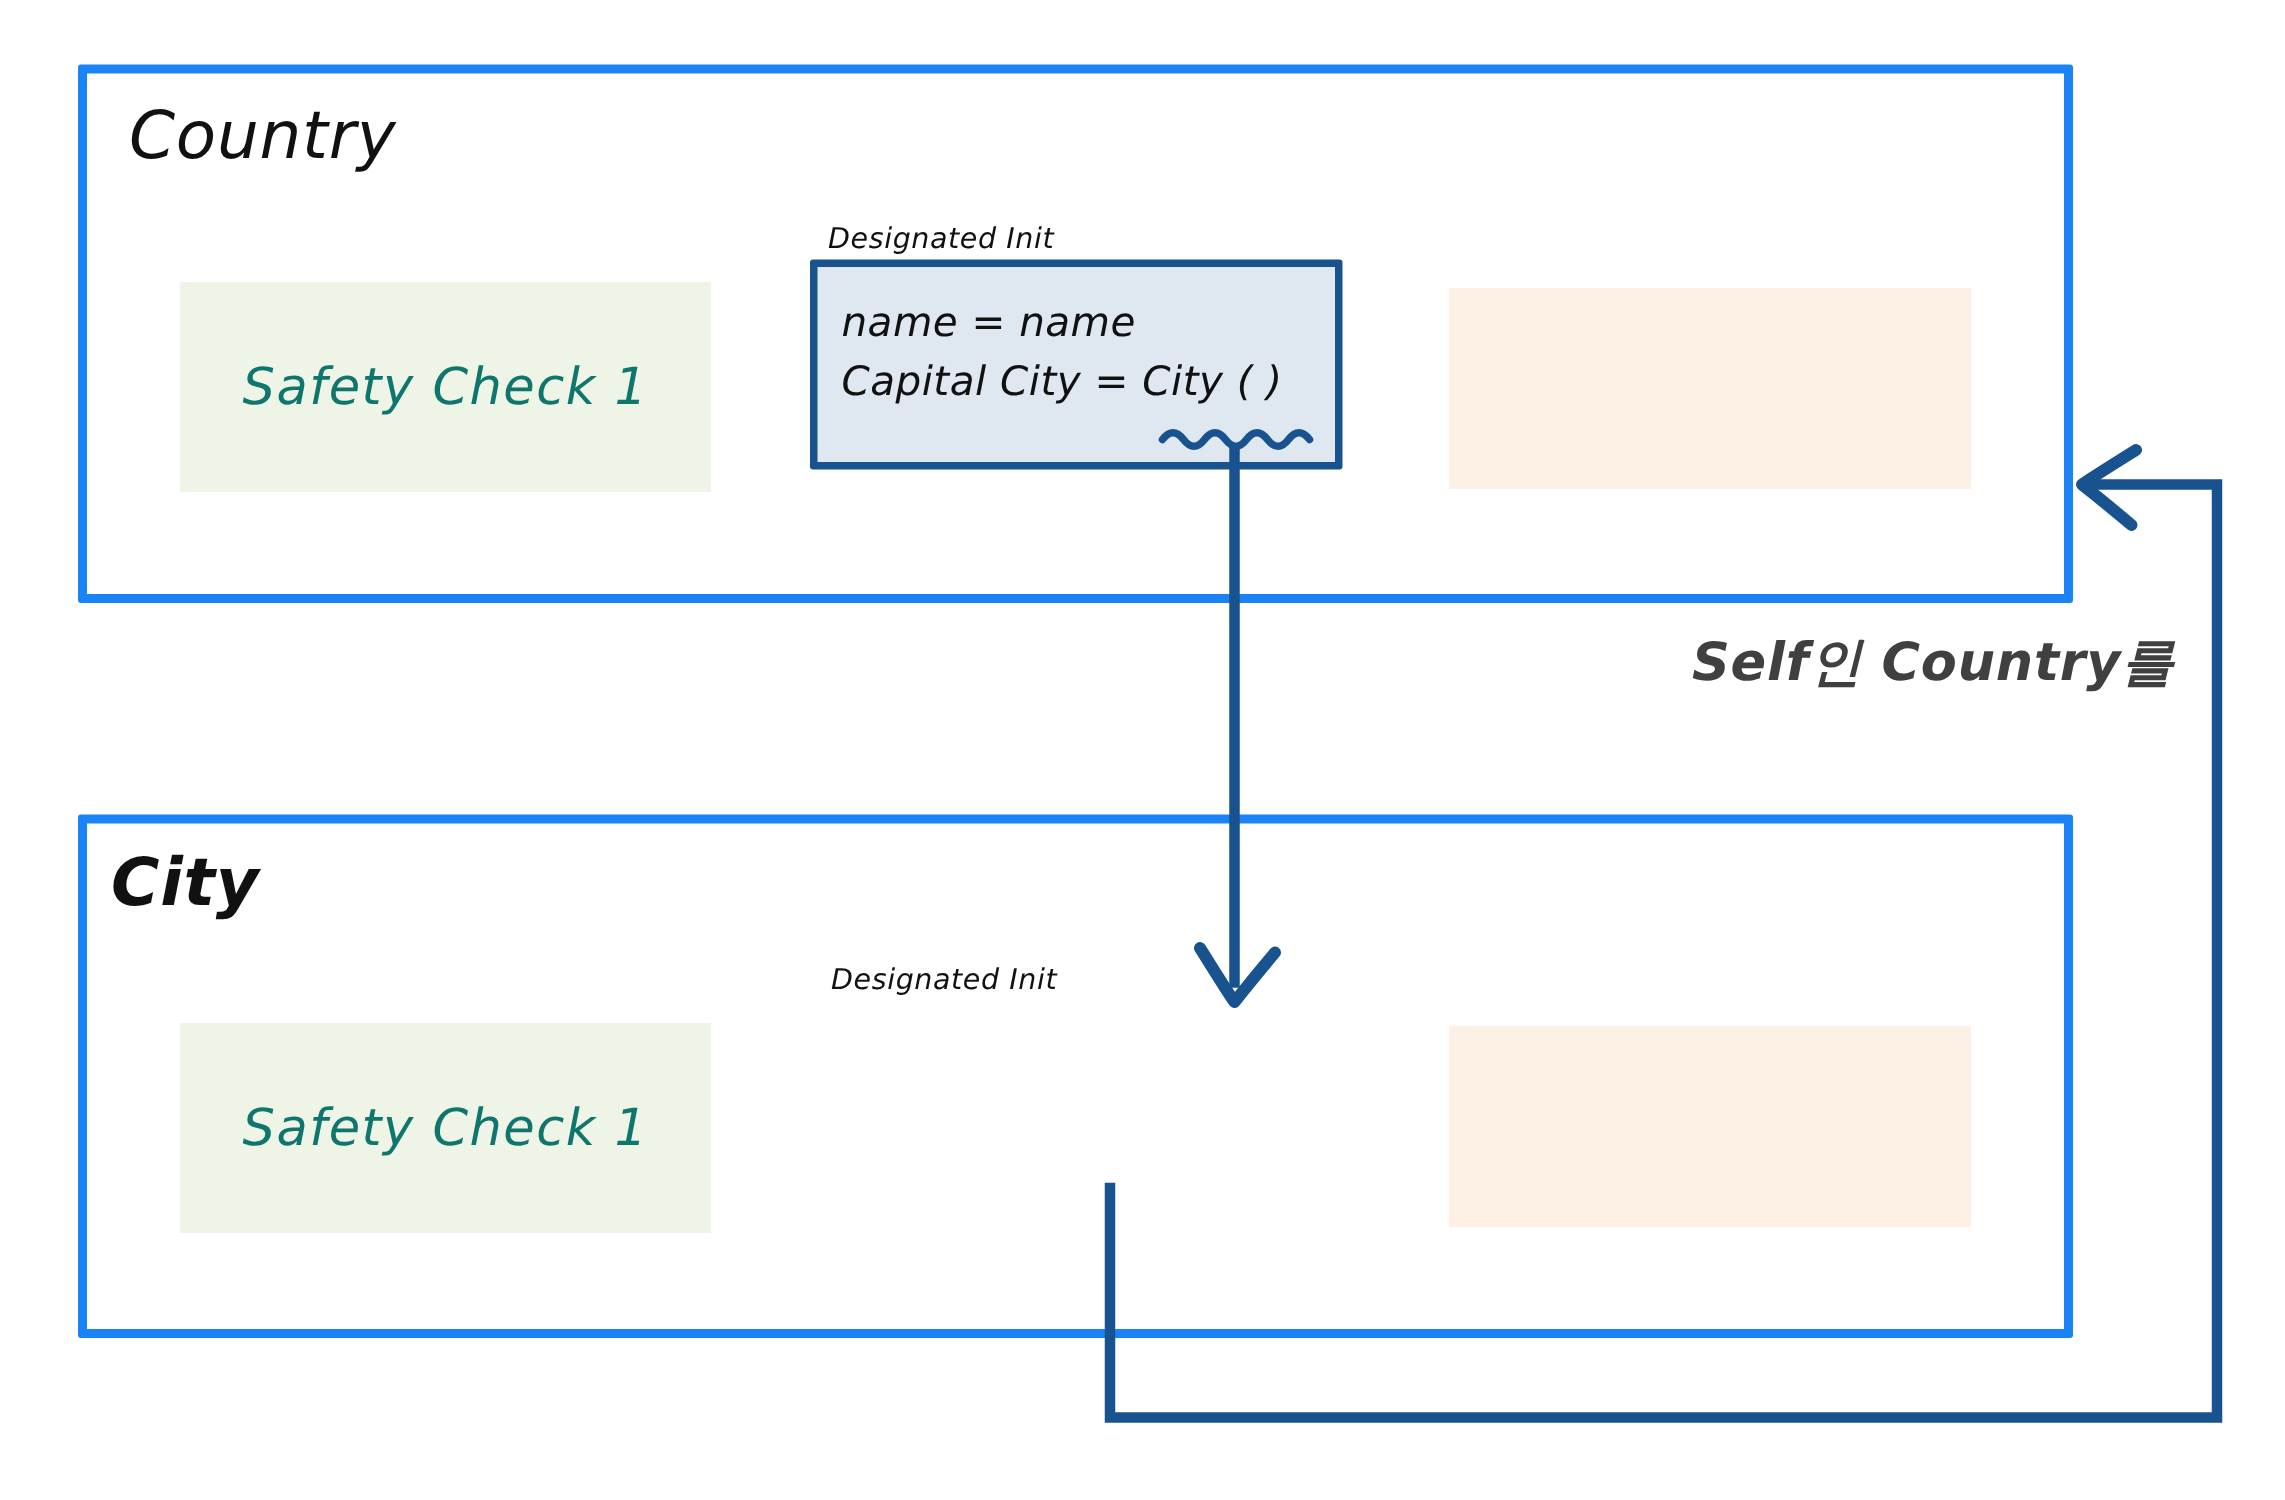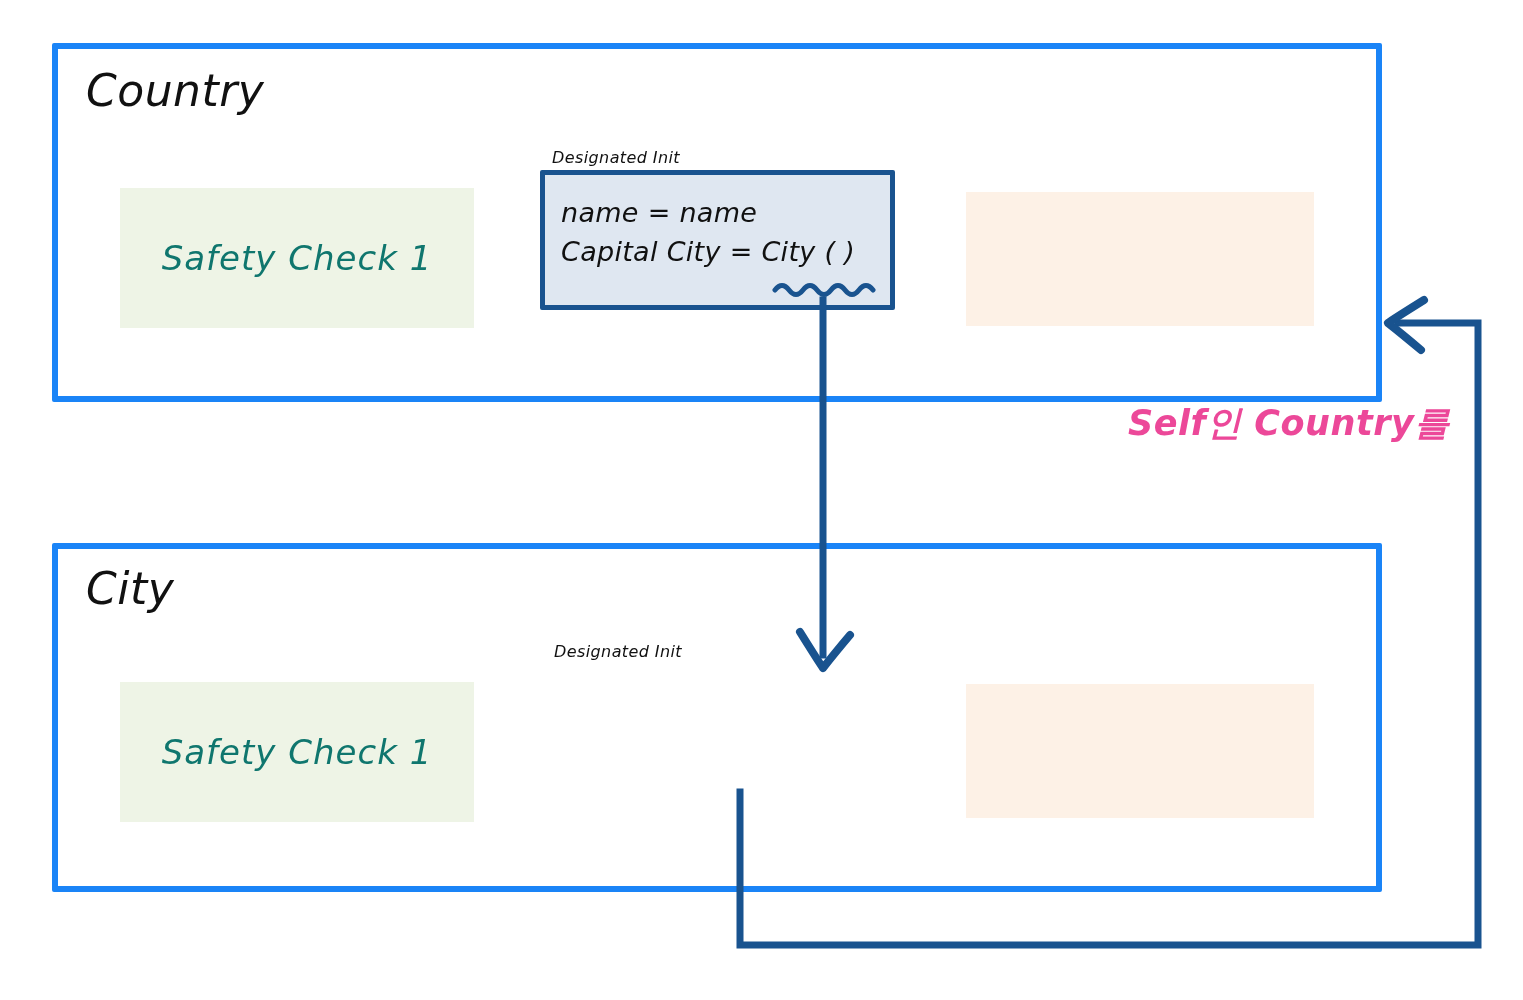--- a/index.html
+++ b/index.html
@@ -33,21 +33,21 @@
     position: absolute;
     font-family: "DejaVu Sans", sans-serif;
     font-size: 44px;
     font-weight: 400;
     font-style: italic;
     color: #111111;
     letter-spacing: 0.5px;
     white-space: nowrap;
   }
   #country-title { left: 28px; top: 16px; }
-  #city-title    { left: 28px; top: 14px; }
+  #city-title    { left: 16px; top: 14px; font-weight: bold; }
 
   
   .slot {
     position: absolute;
     box-sizing: border-box;
     display: flex;
     align-items: center;
     justify-content: center;
   }
   .slot.green { background: #eef4e6; }
@@ -67,21 +67,21 @@
   #city-safety    { left: 120px; top: 682px; width: 354px; height: 140px; }
   #city-extra     { left: 966px; top: 684px; width: 348px; height: 134px; }
 
   
   .init-wrap { position: absolute; }
   #country-init-wrap { left: 540px; top: 148px; }
   #city-init-wrap    { left: 542px; top: 642px; }
 
   .init-caption {
     font-family: "DejaVu Sans", sans-serif;
-    font-size: 16px;
+    font-size: 19px;
     font-style: italic;
     color: #111111;
     white-space: nowrap;
     margin-left: 12px;
     margin-bottom: 3px;
     letter-spacing: 0.4px;
   }
   .init-box {
     position: relative;
     width: 355px;
@@ -105,22 +105,22 @@
   }
   .squiggle {
     position: absolute;
     pointer-events: none;
   }
 
   
   #annotation {
     position: absolute;
     left: 1128px;
-    top: 401px;
-    color: #ec4899;
+    top: 420px;
+    color: #404040;
     font-family: "DejaVu Sans", sans-serif;
     font-size: 35px;
     font-style: italic;
     font-weight: 700;
     line-height: 1.28;
     white-space: nowrap;
     letter-spacing: 0.5px;
   }
 
   

